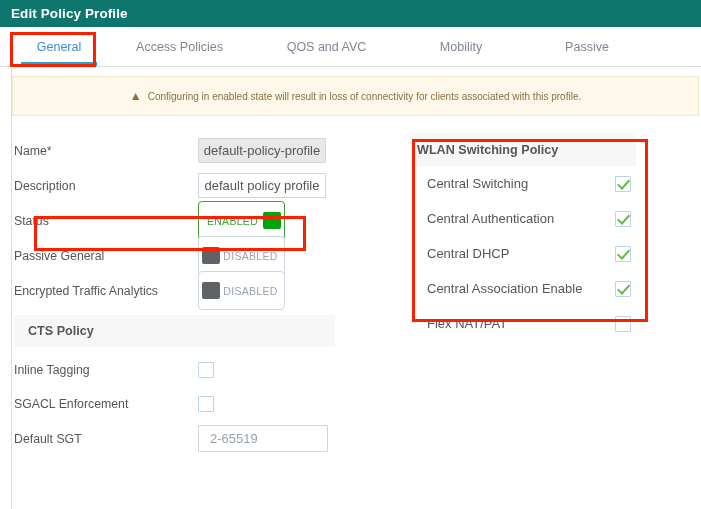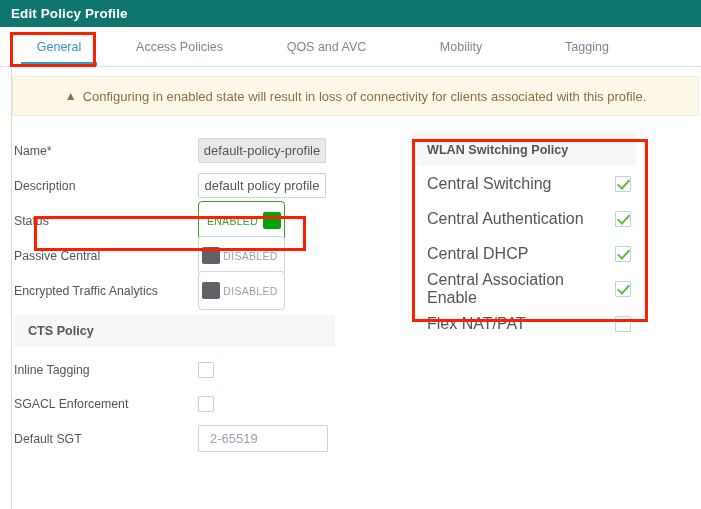--- a/index.html
+++ b/index.html
@@ -72,21 +72,21 @@
     justify-content: center;
     gap: 6px;
   }
   .banner .warn-icon {
     font-size: 12px;
     color: #8a7042;
     line-height: 1;
     transform: translateY(-.5px);
   }
   .banner .banner-text {
-    font-size: 13px;
+    font-size: 10px;
     color: #8a7042;
   }
 
   
   .content {
     position: relative;
     display: flex;
     padding: 17px 0 0 0;
   }
   .col-left  { width: 400px; padding-left: 14px; }
@@ -189,31 +189,31 @@
     transform: rotate(42deg);
   }
 
   
   .panel-band {
     width: 224px;
     height: 33px;
     background: #f7f7f7;
     display: flex;
     align-items: center;
-    padding-left: 15px;
+    padding-left: 5px;
   }
   .panel-band .band-title { font-size: 12.6px; font-weight: bold; color: #55565a; }
   .prow {
     height: 35px;
     display: flex;
     align-items: center;
     padding-left: 15px;
   }
   .prow .plabel {
-    font-size: 16px;
+    font-size: 13px;
     color: #55565a;
     width: 188px;
     flex: none;
   }
 
   
   .redbox {
     position: absolute;
     border: 3px solid #fb2000;
     pointer-events: none;
@@ -245,21 +245,21 @@
   <div class="tab tab-access">
     <span>Access Policies</span>
   </div>
   <div class="tab tab-qos">
     <span>QOS and AVC</span>
   </div>
   <div class="tab tab-mobility">
     <span>Mobility</span>
   </div>
   <div class="tab tab-advanced">
-    <span>Tagging</span>
+    <span>Passive</span>
   </div>
 </div>
 
 <div class="banner-wrap">
   <div class="banner">
     <span class="warn-icon">▲</span>
     <span class="banner-text">Configuring in enabled state will result in loss of connectivity for clients associated with this profile.</span>
   </div>
 </div>
 
@@ -279,21 +279,21 @@
 
     <div class="frow">
       <span class="flabel">Status</span>
       <div class="toggle on">
         <span class="tlabel">ENABLED</span>
         <span class="knob"></span>
       </div>
     </div>
 
     <div class="frow">
-      <span class="flabel">Passive Central</span>
+      <span class="flabel">Passive General</span>
       <div class="toggle off">
         <span class="knob"></span>
         <span class="tlabel">DISABLED</span>
       </div>
     </div>
 
     <div class="frow">
       <span class="flabel">Encrypted Traffic Analytics</span>
       <div class="toggle off">
         <span class="knob"></span>

